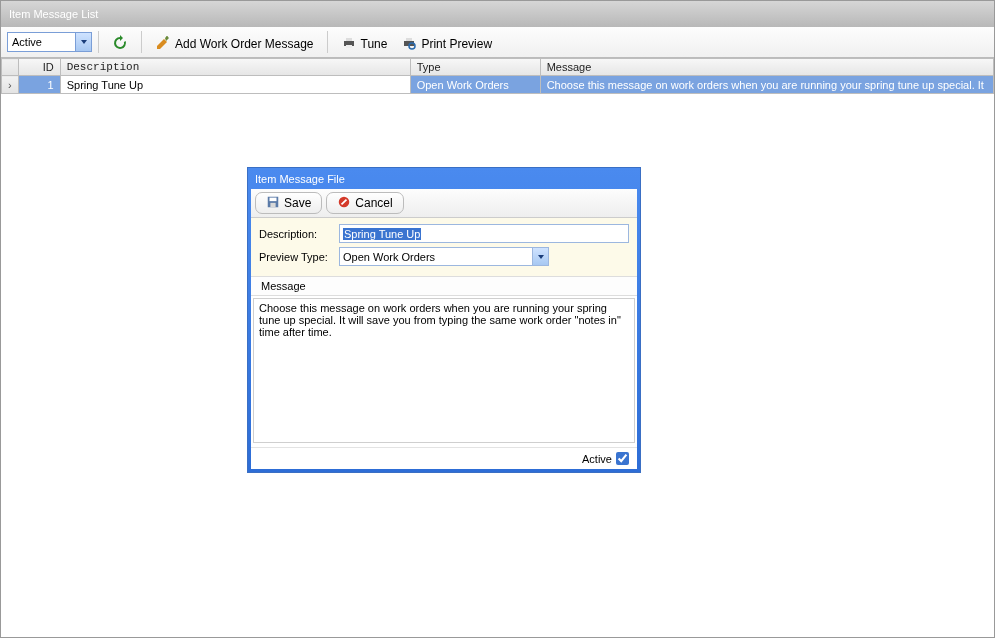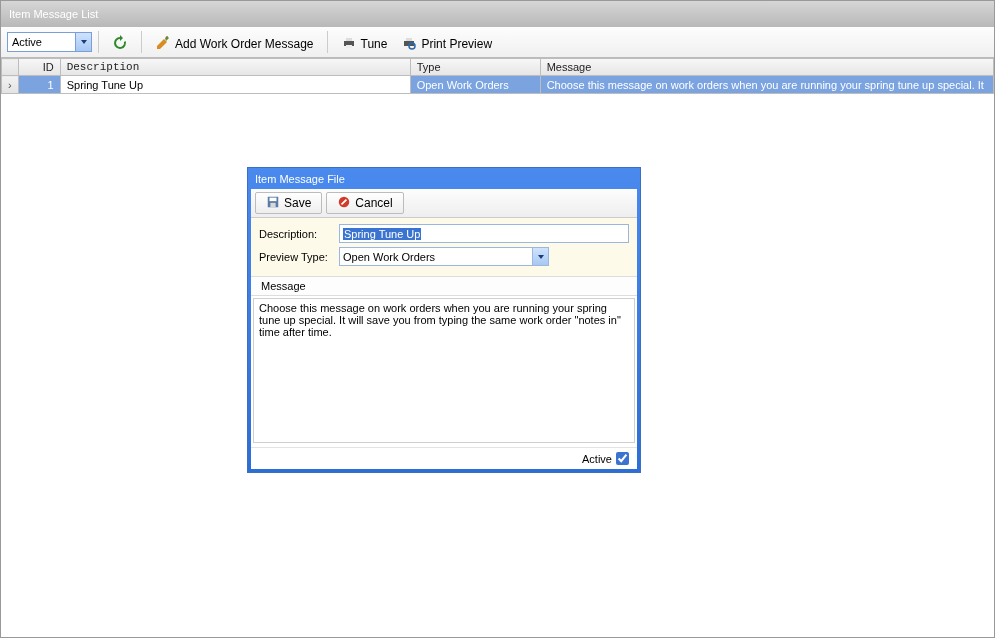--- a/index.html
+++ b/index.html
@@ -143,21 +143,21 @@
     border-bottom: 1px solid #ccc;
   }
   .dlg-tool-btn {
     display: inline-flex;
     align-items: center;
     gap: 4px;
     font-size: 12px;
     padding: 2px 10px;
     height: 22px;
     border: 1px solid #bcbcbc;
-    border-radius: 2px;
+    border-radius: 7px;
     background: linear-gradient(to bottom,#fff,#eee);
   }
   .form-area {
     background: #fdfae9;
     padding: 6px 8px;
   }
   .form-row { display: flex; align-items: center; margin-bottom: 4px; }
   .form-row label { width: 80px; font-size: 11px; }
   .form-input {
     flex: 1;

